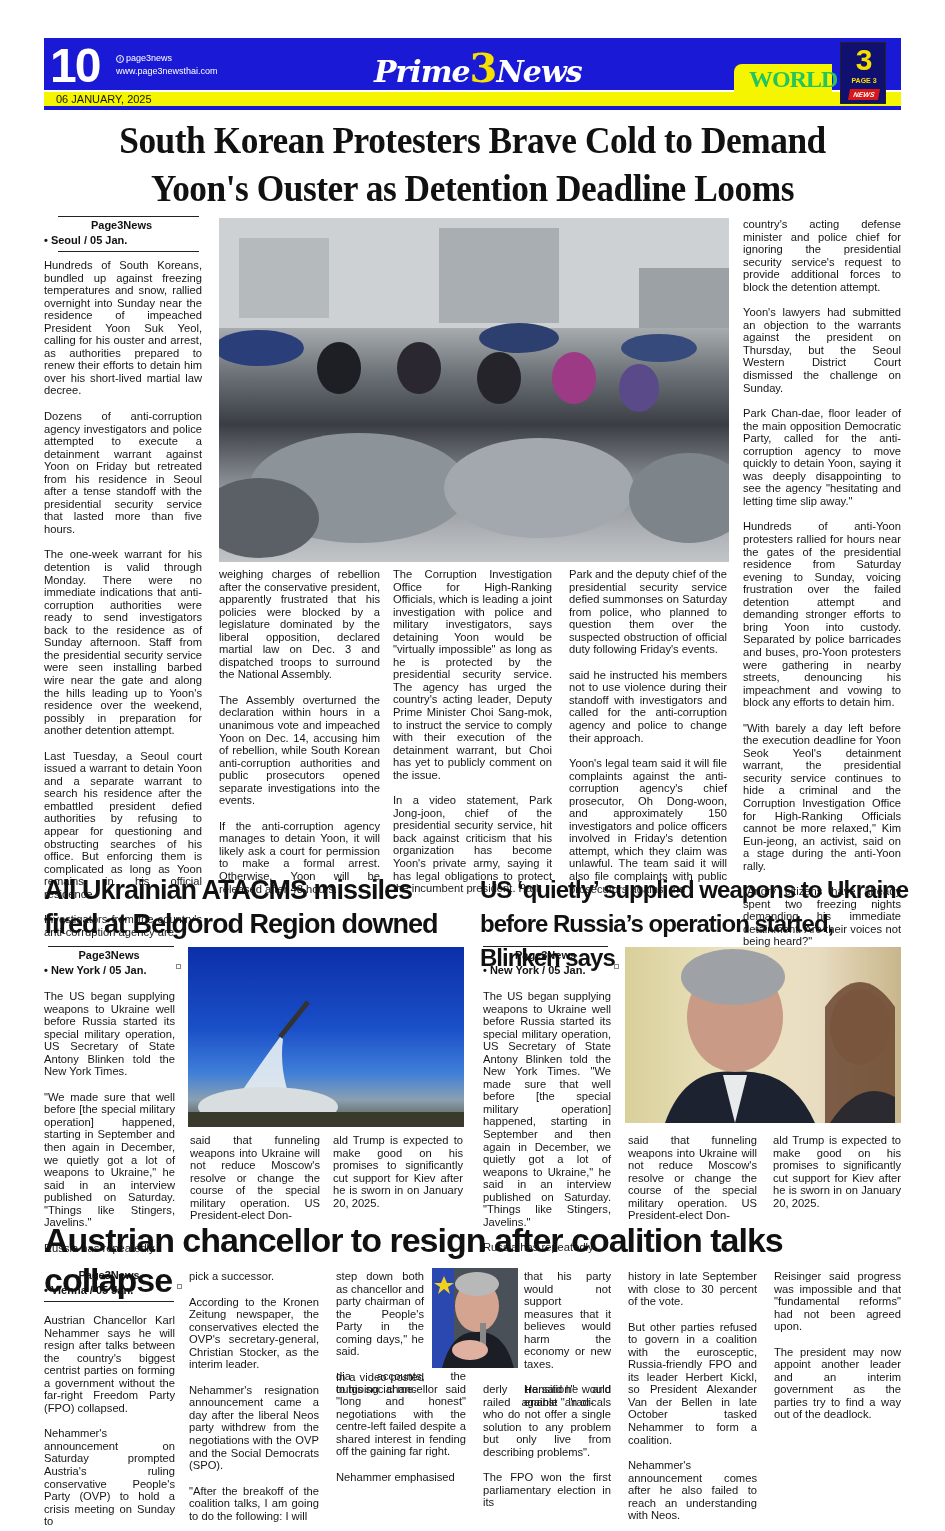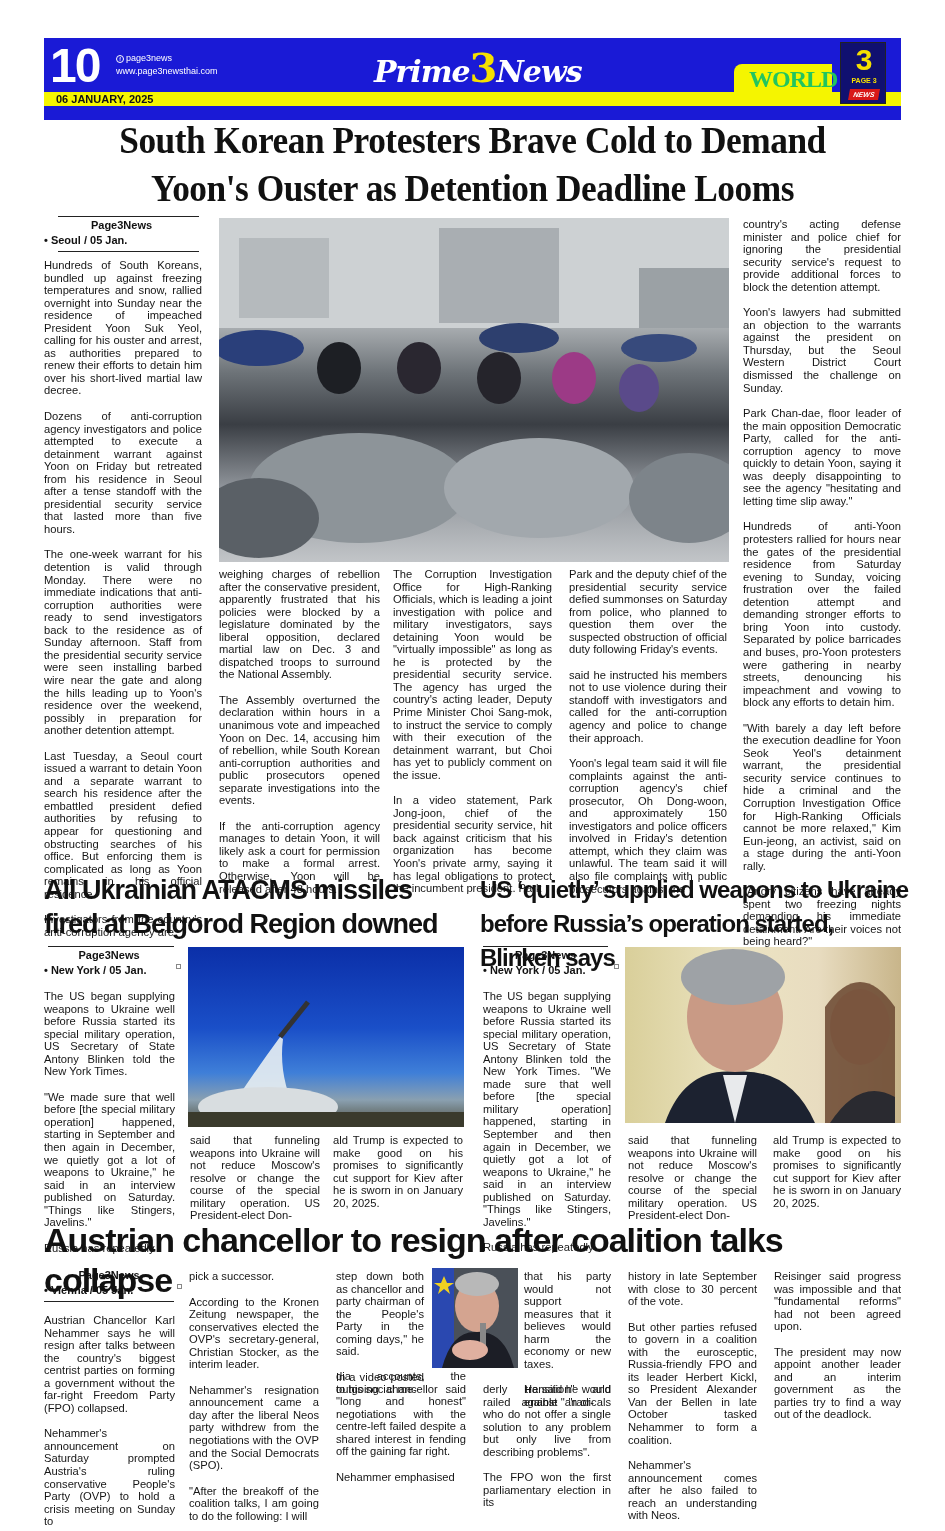--- a/index.html
+++ b/index.html
@@ -1,25 +1,25 @@
 <!DOCTYPE html>
 <html><head>
 <meta charset="utf-8">
 <style>
 *{box-sizing:border-box;margin:0;padding:0}
 html,body{width:945px;height:1531px;background:#ffffff;overflow:hidden}
 body{position:relative;font-family:"Liberation Sans",sans-serif;color:#111}
 
-.mast{position:absolute;left:44px;top:38px;width:857px;height:82px;background:#1a1ad6}
+.mast{position:absolute;left:44px;top:38px;width:857px;height:52px;background:#1a1ad6}
 .mast-yellow{position:absolute;left:0;top:54px;width:857px;height:14px;background:#f5f500}
 .mast-blueline{position:absolute;left:0;top:68px;width:857px;height:4px;background:#1a1ad6}
 .pgnum{position:absolute;left:6px;top:2px;font-family:"Liberation Sans",sans-serif;font-weight:bold;font-size:48px;color:#fff;line-height:52px;letter-spacing:-2px}
 .social{position:absolute;left:72px;top:14px;font-size:9px;color:#fff;line-height:13px}
 .social .fb{display:inline-block;width:8px;height:8px;border:1px solid #fff;border-radius:50%;font-size:6px;text-align:center;line-height:7px;margin-right:2px;vertical-align:middle}
-.date{position:absolute;left:12px;top:55px;font-size:11px;font-weight:bold;color:#111;line-height:13px}
+.date{position:absolute;left:12px;top:55px;font-size:11px;font-weight:normal;color:#111;line-height:13px}
 .logo{position:absolute;left:330px;top:6px;font-family:"DejaVu Serif",serif;font-weight:bold;font-size:30px;color:#fff;letter-spacing:-1px;font-style:italic}
 .logo .three{color:#f5e000;font-size:40px;font-style:normal}
 .world-tab{position:absolute;left:690px;top:26px;width:98px;height:30px;background:#f5f500;border-top-left-radius:8px}
 .world{position:absolute;left:705px;top:28px;font-family:"Liberation Serif",serif;font-weight:bold;font-size:24px;color:#22c55e;letter-spacing:-1px}
 .badge{position:absolute;left:796px;top:4px;width:46px;height:62px;background:#101070;border:1px solid #222}
 .badge .b3{position:absolute;left:0;top:0;width:46px;text-align:center;font-weight:bold;font-size:30px;color:#f5e000;line-height:34px}
 .badge .bp{position:absolute;left:0;top:34px;width:46px;text-align:center;font-size:7px;font-weight:bold;color:#f5e000}
 .badge .bn{position:absolute;left:8px;top:46px;width:30px;height:11px;background:#d81818;color:#fff;font-size:7px;font-weight:bold;font-style:italic;text-align:center;line-height:11px;transform:skewX(-10deg)}
 
 .h1{position:absolute;left:44px;top:116px;width:857px;text-align:center;font-family:"Liberation Serif",serif;font-weight:bold;font-size:38px;line-height:48px;letter-spacing:-0.5px;transform:scaleX(0.93);transform-origin:center top}

